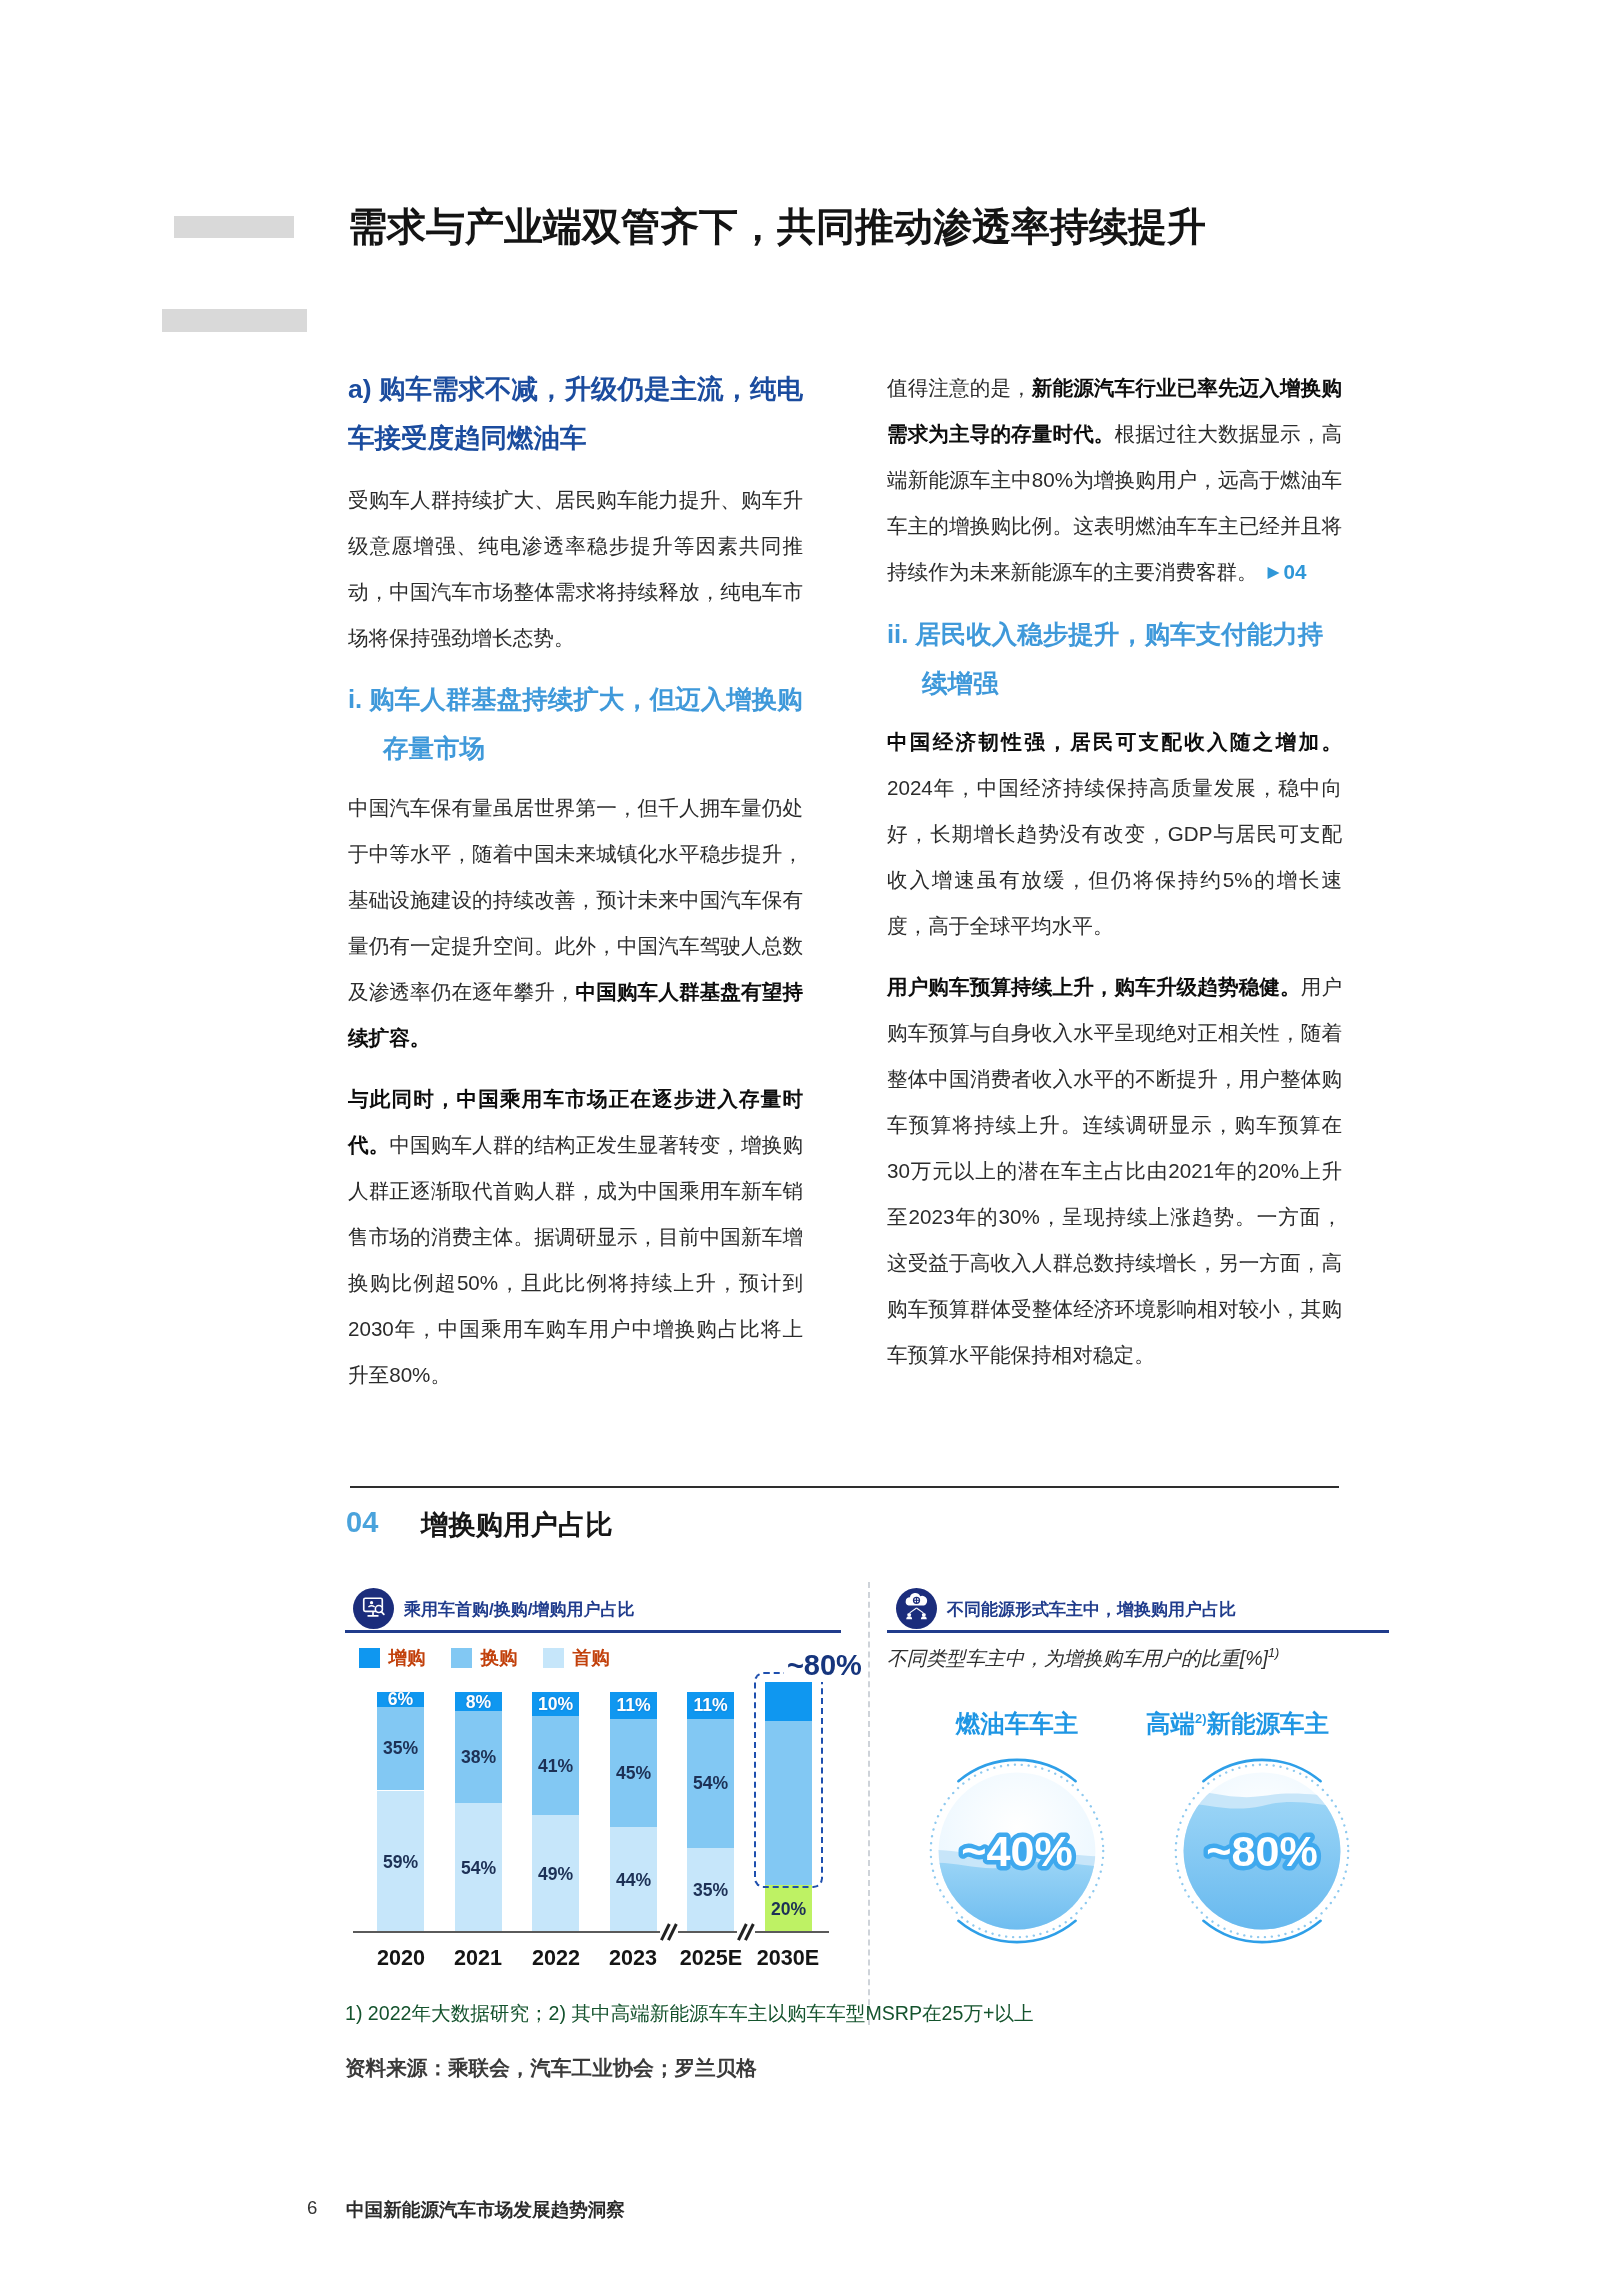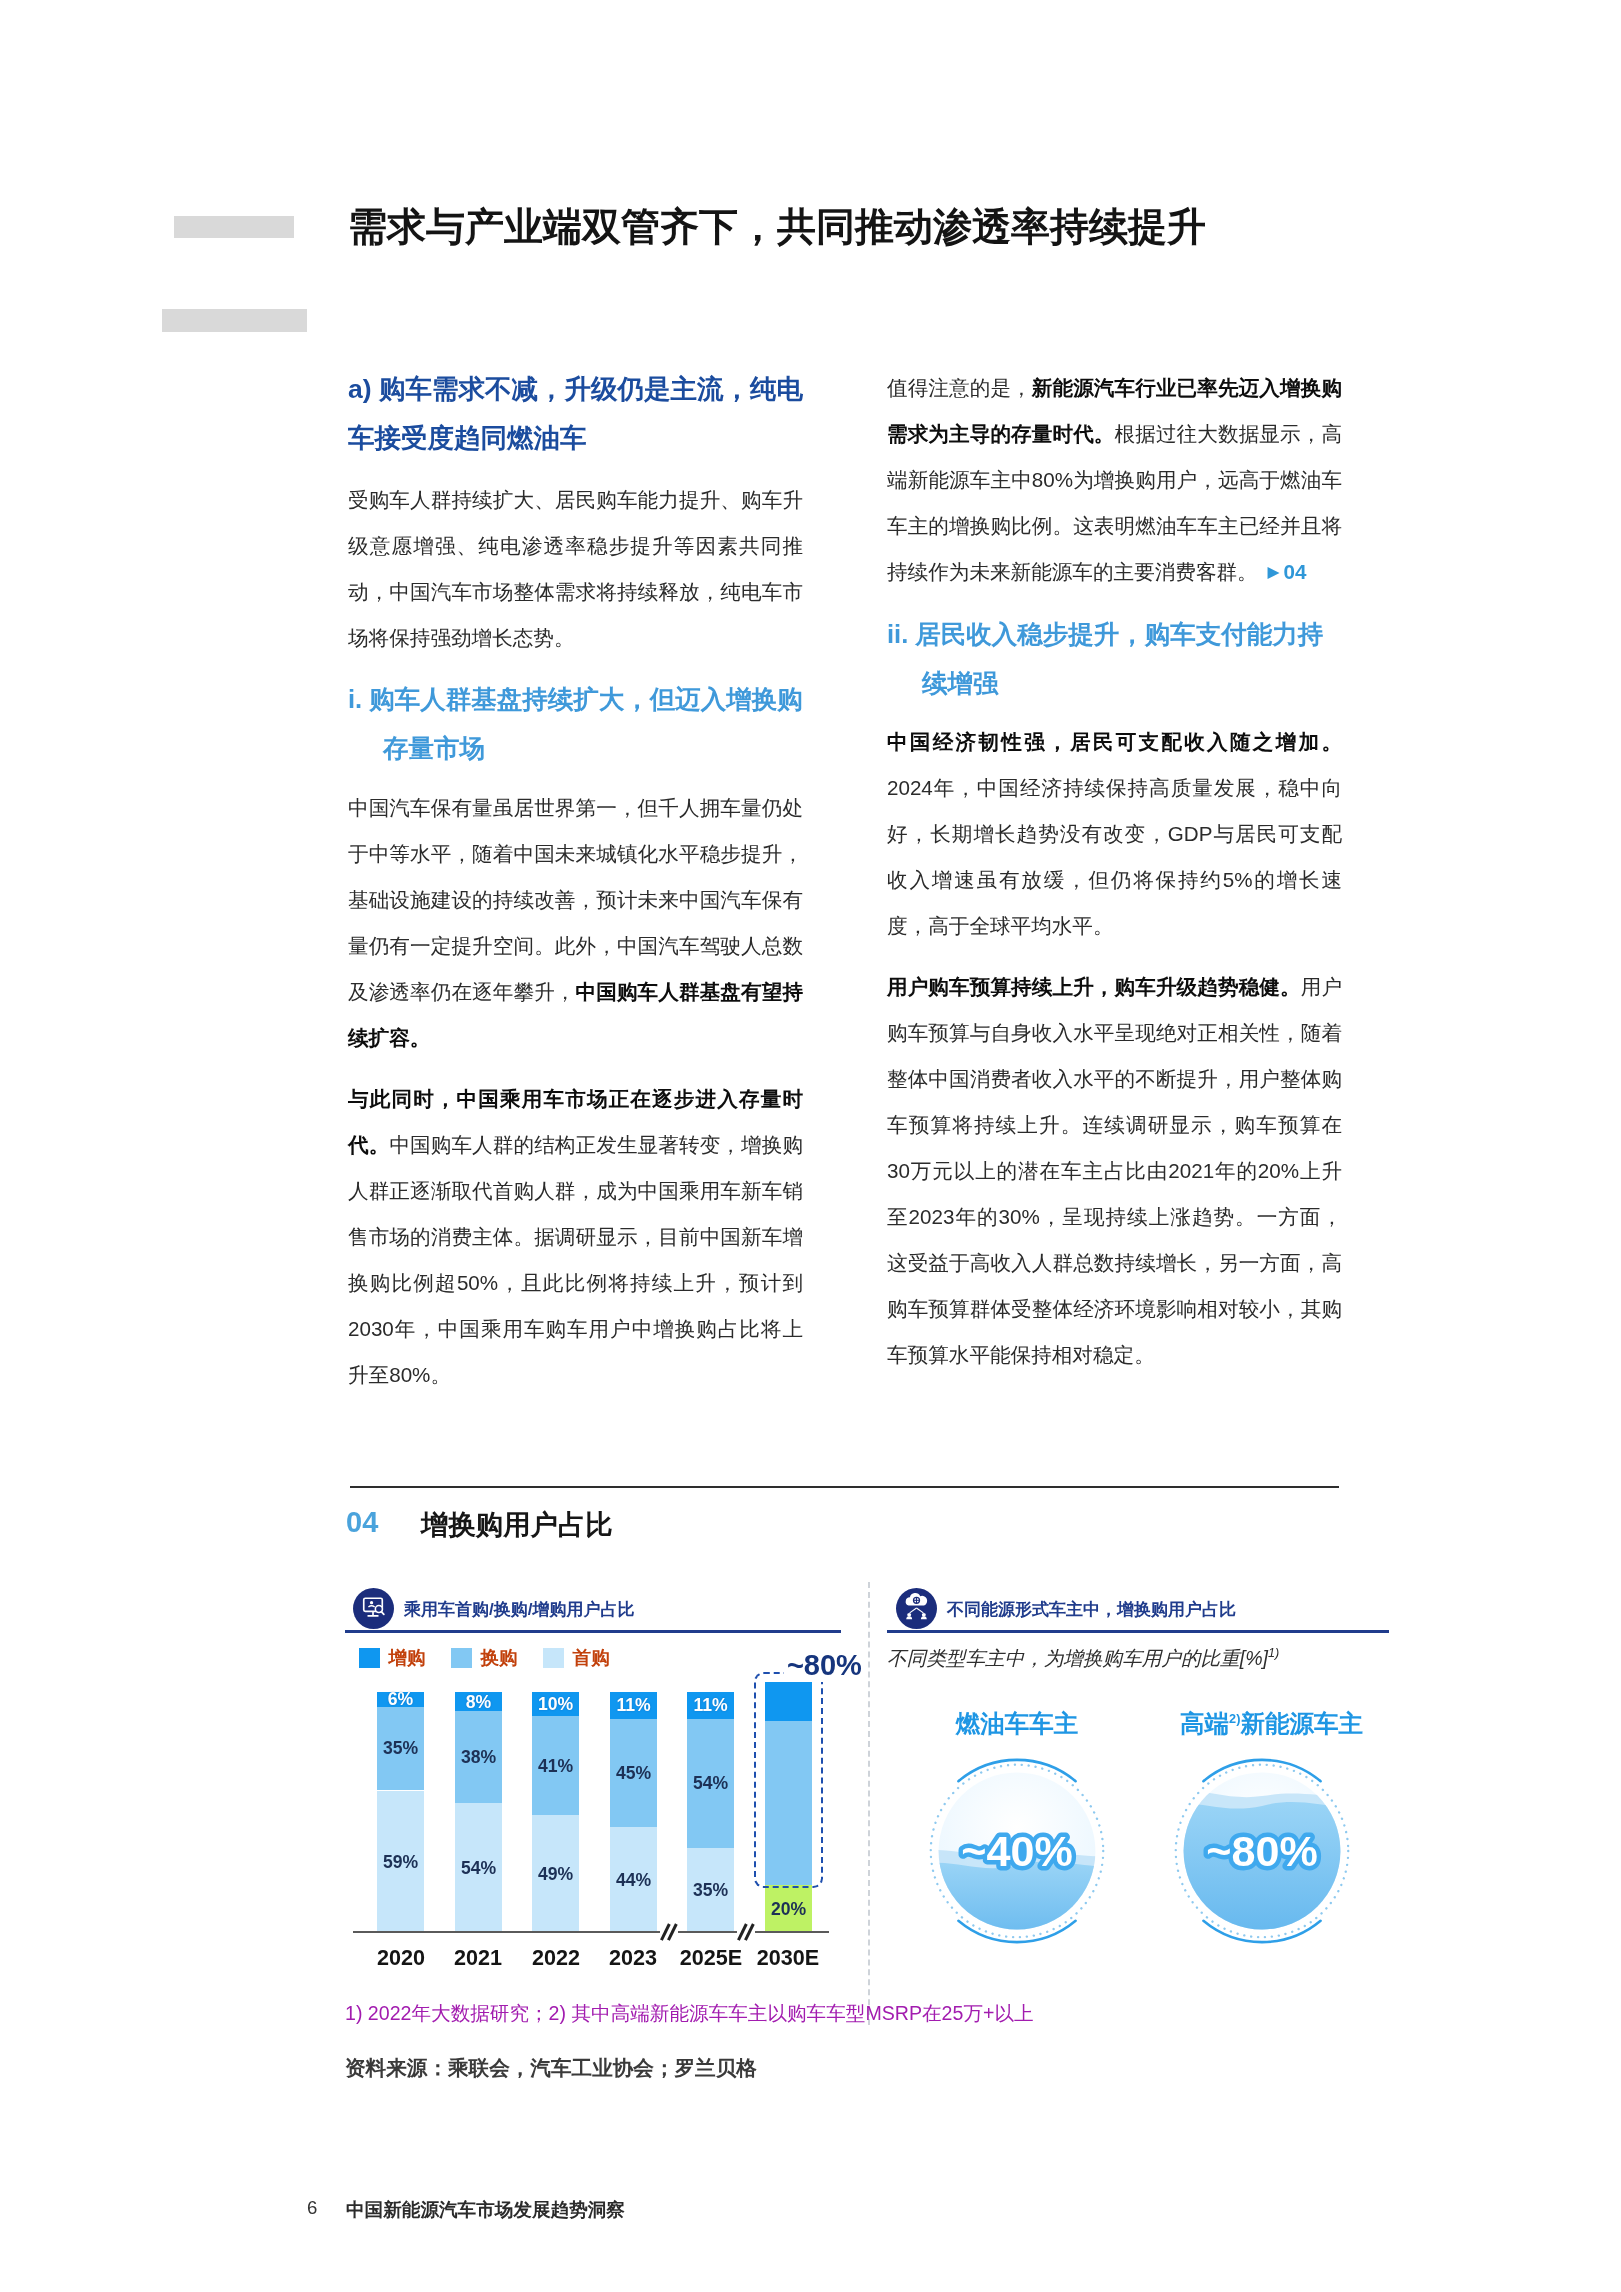--- a/index.html
+++ b/index.html
@@ -66,26 +66,26 @@
   .brk i:first-child{left:3.9px;} .brk i:last-child{left:10.8px;}
   .xlab{position:absolute;top:1945px;width:94px;text-align:center;font-size:21.6px;
         font-weight:700;color:#151515;}
 
   .sep{position:absolute;left:868px;top:1582px;height:443px;border-left:2px dashed #ced3d9;}
 
   .fig-subtitle{position:absolute;left:887px;top:1645px;font-size:19.6px;font-style:italic;color:#2e2e2e;}
   .fig-subtitle sup, .gauge-label sup{font-size:12.7px;}
   .gauge-label{position:absolute;top:1707px;font-size:24.5px;font-weight:800;color:#1e96e4;text-align:center;}
   .gauge-label.g0{left:919px;width:196px;}
-  .gauge-label.g1{left:1144px;width:255px;}
+  .gauge-label.g1{left:1110px;width:255px;}
   .gauge{position:absolute;width:196px;height:196px;}
   .gauge.g0{left:919px;top:1753px;}
   .gauge.g1{left:1164px;top:1753px;}
 
-  .footnote{position:absolute;left:345px;top:2000px;font-size:19.6px;color:#a21caf;}
+  .footnote{position:absolute;left:345px;top:2000px;font-size:19.6px;color:#14532d;}
   .source{position:absolute;left:345px;top:2054px;font-size:20.6px;color:#3a3a3a;font-weight:600;}
   .footer-page{position:absolute;left:307px;top:2197px;font-size:18.6px;color:#333;}
   .footer-title{position:absolute;left:346px;top:2197px;font-size:18.6px;font-weight:700;color:#2b2b2b;}
 </style>
 </head>
 <body>
 
 <div class="deco-bar b1"></div>
 <div class="deco-bar b2"></div>
 

